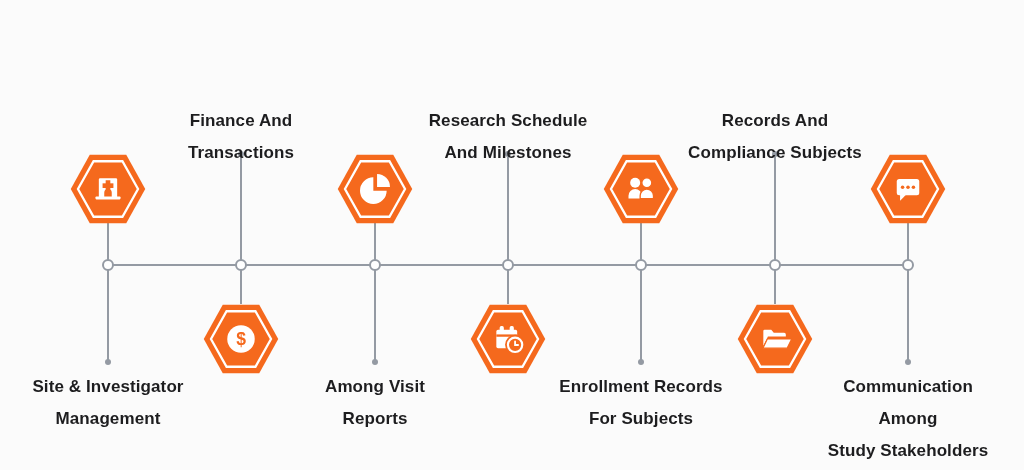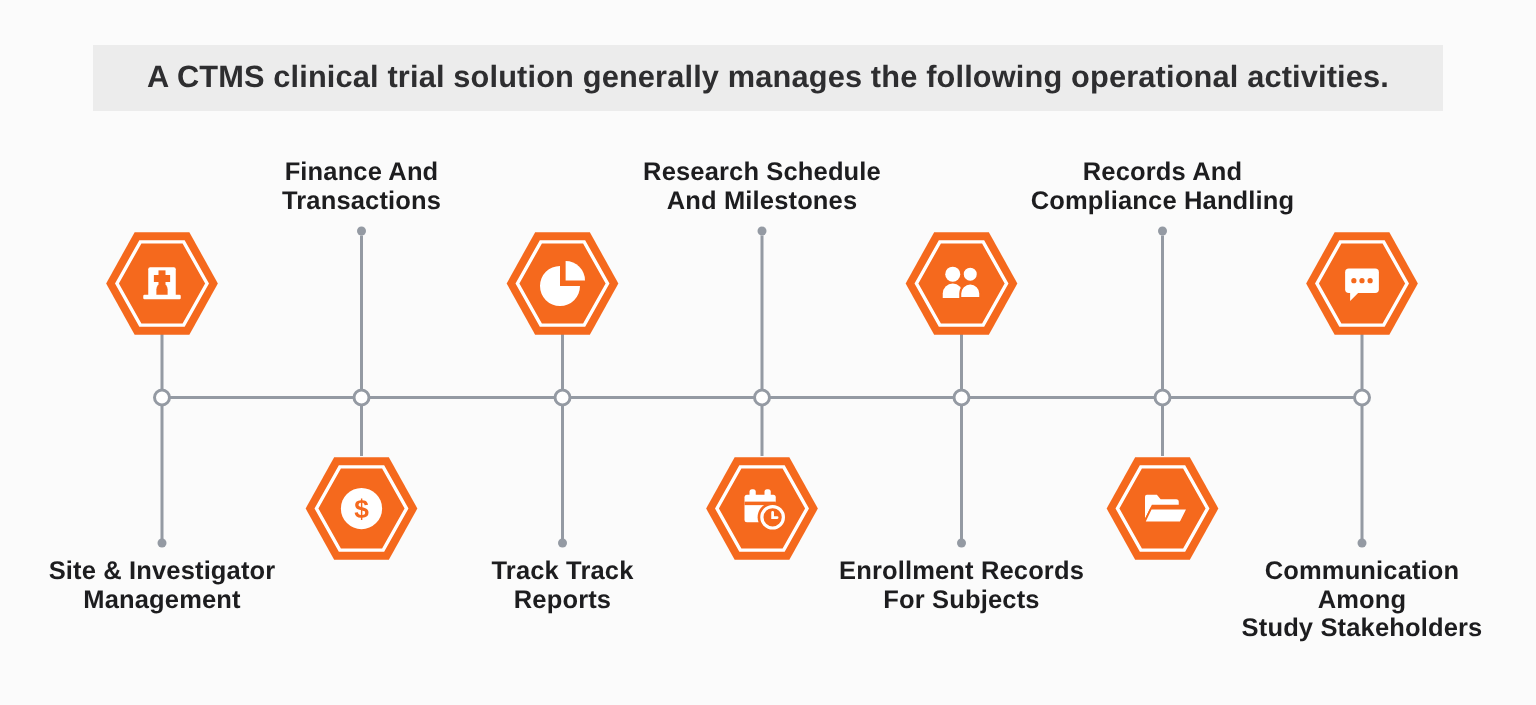--- a/index.html
+++ b/index.html
@@ -75,35 +75,32 @@
     transform:translate(-50%,-50%);
   }
   .label{
     position:absolute;
     left:calc(var(--x) - 115px);
     width:230px;
     text-align:center;
     white-space:pre-line;
     font-size:17px;
     font-weight:700;
-    line-height:19px;
+    line-height:32px;
     color:var(--label);
     letter-spacing:0.1px;
   }
   .item.up .label{top:371px;}
   .item.down .label{top:105px;}
 </style>
 </head>
 <body>
 
 <div class="canvas">
 
-  <div class="title-bar">
-    <div class="title">A CTMS clinical trial solution generally manages the following operational activities.</div>
-  </div>
 
   <div class="hline"></div>
 
   <div class="item up" style="--x:108px">
     <div class="vline"></div>
     <div class="node"></div>
     <div class="enddot"></div>
     <div class="hex">
       <svg class="hexshape" viewBox="0 0 100 92">
         <polygon points="26,1 74,1 99,46 74,91 26,91 1,46" style="fill:var(--accent)"></polygon>
@@ -146,21 +143,21 @@
     <div class="hex">
       <svg class="hexshape" viewBox="0 0 100 92">
         <polygon points="26,1 74,1 99,46 74,91 26,91 1,46" style="fill:var(--accent)"></polygon>
         <polygon points="31,9.5 69,9.5 89.5,46 69,82.5 31,82.5 10.5,46" fill="none" stroke="#ffffff" stroke-width="3"></polygon>
       </svg>
       <svg class="glyph" viewBox="0 0 48 48">
         <path d="M22 26 L22 10 A16 16 0 1 0 38 26 Z" fill="#ffffff"></path>
         <path d="M26.5 21.5 L26.5 6 A15.5 15.5 0 0 1 42 21.5 Z" fill="#ffffff"></path>
       </svg>
     </div>
-    <div class="label">Track Track
+    <div class="label">Among Visit
 Reports</div>
   </div>
 
   <div class="item down" style="--x:508px">
     <div class="vline"></div>
     <div class="node"></div>
     <div class="enddot"></div>
     <div class="hex">
       <svg class="hexshape" viewBox="0 0 100 92">
         <polygon points="26,1 74,1 99,46 74,91 26,91 1,46" style="fill:var(--accent)"></polygon>
@@ -208,21 +205,21 @@
       <svg class="hexshape" viewBox="0 0 100 92">
         <polygon points="26,1 74,1 99,46 74,91 26,91 1,46" style="fill:var(--accent)"></polygon>
         <polygon points="31,9.5 69,9.5 89.5,46 69,82.5 31,82.5 10.5,46" fill="none" stroke="#ffffff" stroke-width="3"></polygon>
       </svg>
       <svg class="glyph" viewBox="0 0 48 48">
         <path d="M10 32 V14.5 a1.5 1.5 0 0 1 1.5 -1.5 h8 l3 3.5 h12.5 a2 2 0 0 1 2 2 v2.5 h-21.5 l-5.5 11 z" fill="#ffffff"></path>
         <path d="M9.5 35 l5.3 -11 h29.2 l-5.5 11 z" fill="#ffffff" style="stroke:var(--accent)" stroke-width="1.4"></path>
       </svg>
     </div>
     <div class="label">Records And
-Compliance Handling</div>
+Compliance Subjects</div>
   </div>
 
   <div class="item up" style="--x:908px">
     <div class="vline"></div>
     <div class="node"></div>
     <div class="enddot"></div>
     <div class="hex">
       <svg class="hexshape" viewBox="0 0 100 92">
         <polygon points="26,1 74,1 99,46 74,91 26,91 1,46" style="fill:var(--accent)"></polygon>
         <polygon points="31,9.5 69,9.5 89.5,46 69,82.5 31,82.5 10.5,46" fill="none" stroke="#ffffff" stroke-width="3"></polygon>

